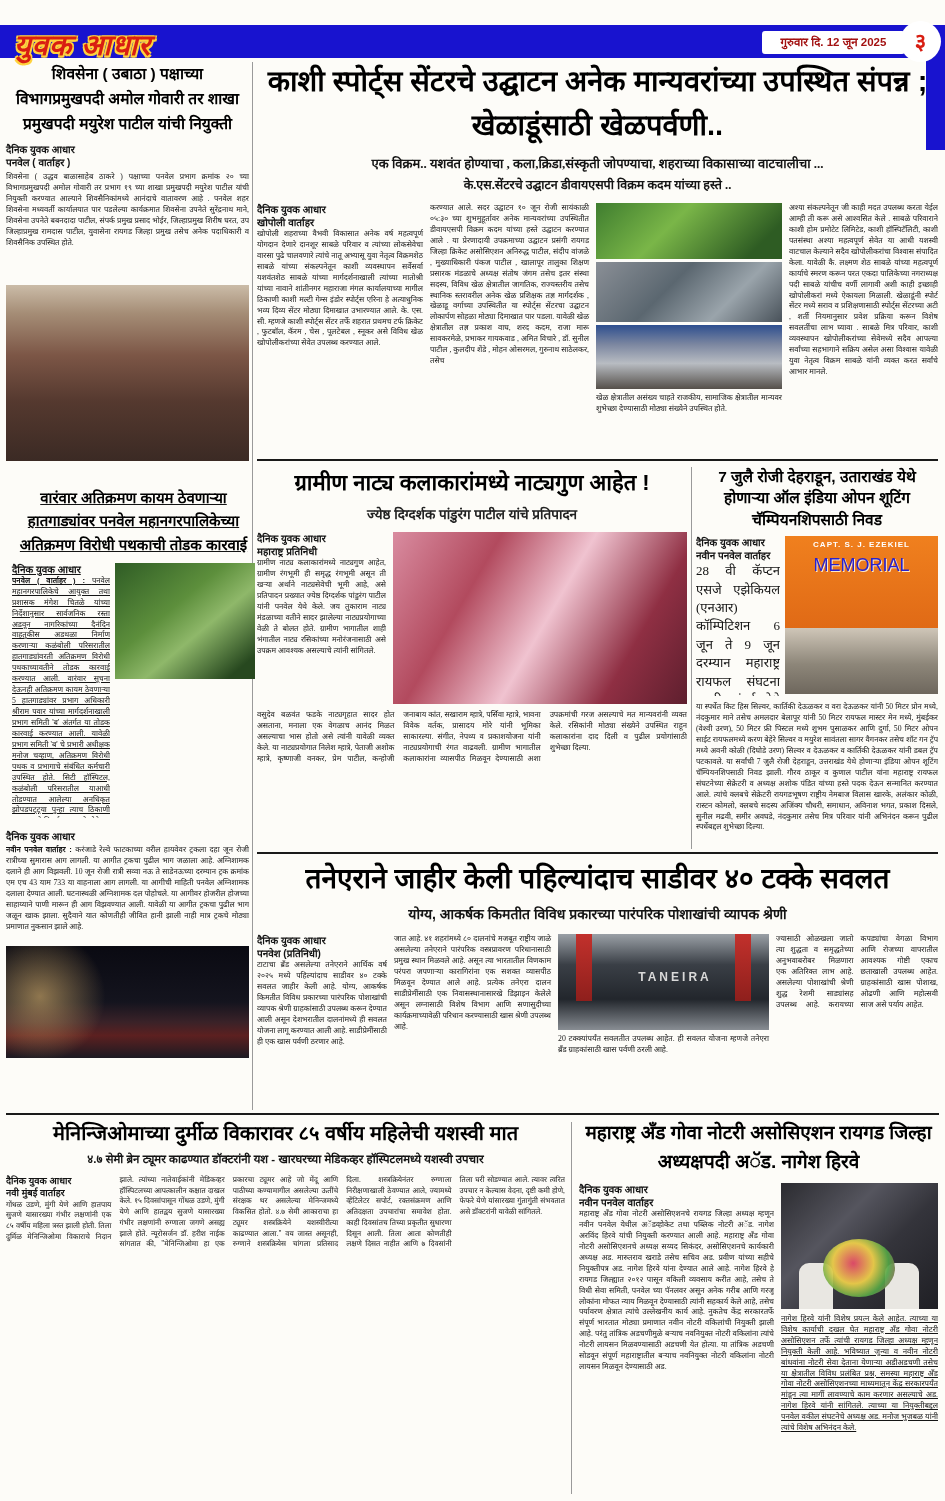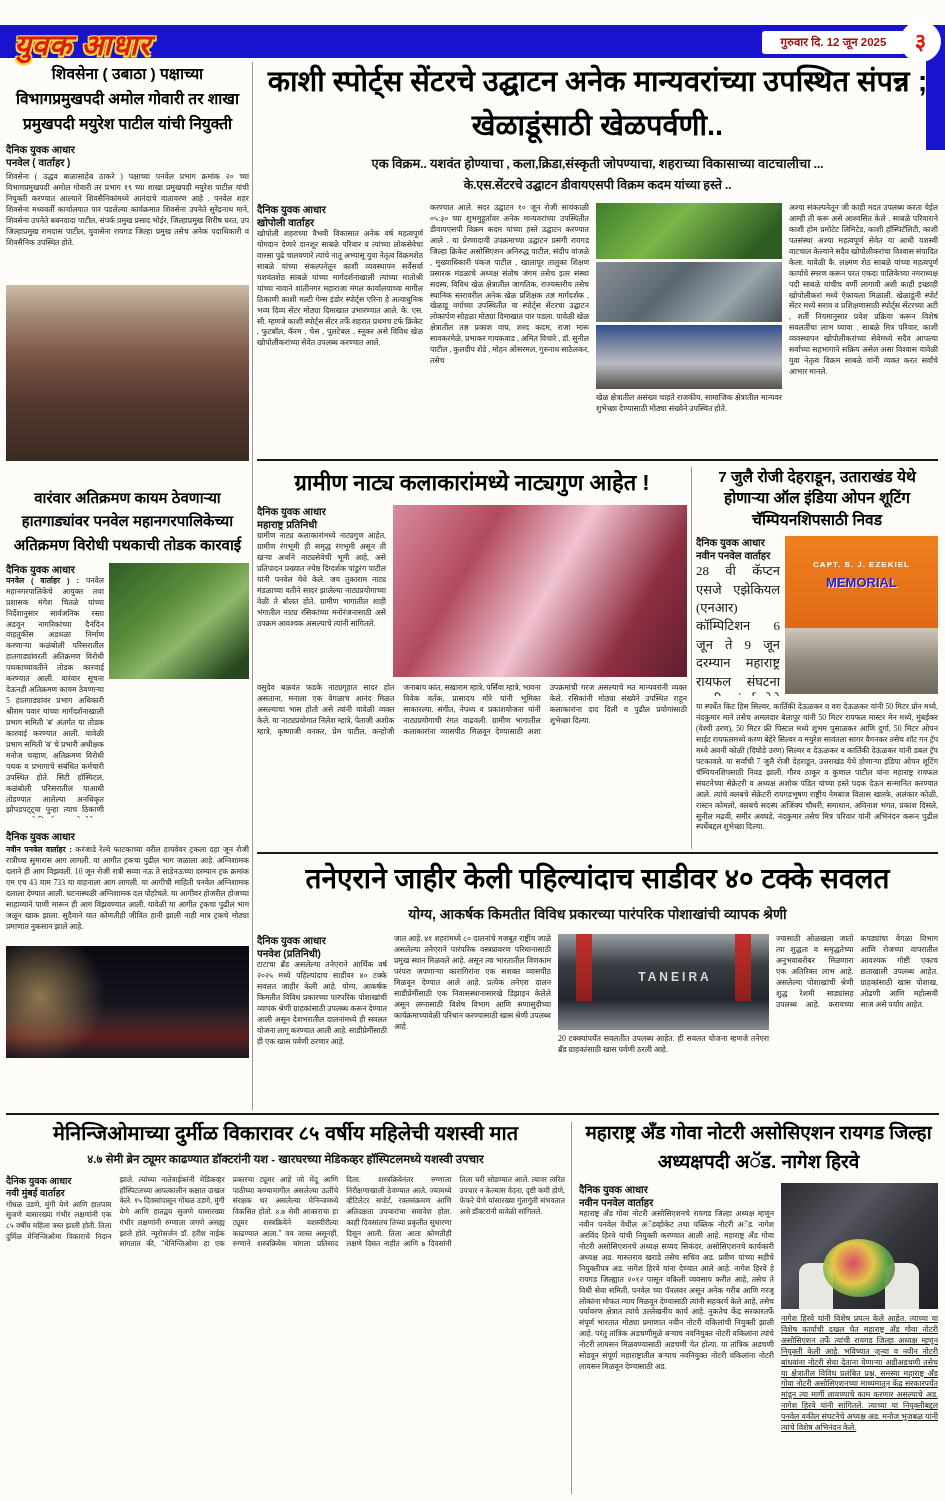--- a/index.html
+++ b/index.html
@@ -62,28 +62,28 @@
   .photo-drama { width:294px; height:172px; background:linear-gradient(120deg,#d98ca0 0%,#b24a5e 28%,#f0c3d0 52%,#8f2f43 78%,#5e1f2e 100%); }
   .d-below { margin-top:6px; column-count:3; column-gap:9px; height:136px; overflow:hidden; }
 
   
   #shooting { left:696px; top:466px; width:242px; }
   #shooting .headline { font-size:15.5px; line-height:1.38; }
   .s-row { display:flex; gap:5px; margin-top:6px; }
   .s-left { width:84px; height:160px; overflow:hidden; }
   .s-left .small { font-size:13px; }
   .photo-shooting { width:153px; height:158px; }
-  .s-banner { height:58%; background:linear-gradient(180deg,#f0801e,#e06a16); text-align:center; padding-top:24px; }
+  .s-banner { height:58%; background:linear-gradient(180deg,#f0801e,#e06a16); text-align:center; padding-top:4px; }
   .s-banner-l1 { font-family:"Liberation Sans",sans-serif; font-weight:bold; font-size:8px; color:#fff; letter-spacing:1px; }
-  .s-banner-l2 { font-family:"Liberation Sans",sans-serif; font-weight:bold; font-size:13px; color:#2a22cc; margin-top:6px; text-shadow:1px 1px 0 #fbe9c9; }
+  .s-banner-l2 { font-family:"Liberation Sans",sans-serif; font-weight:normal; font-size:18px; color:#2a22cc; margin-top:6px; text-shadow:1px 1px 0 #fbe9c9; }
   .s-crowd { height:42%; background:linear-gradient(180deg,#cfc6b8,#8d8679 55%,#6e675d); }
   .s-below { margin-top:6px; height:146px; overflow:hidden; }
 
   
-  #encroach { left:6px; top:486px; width:243px; }
+  #encroach { left:12px; top:486px; width:243px;text-decoration:underline; }
   #encroach .headline { font-size:15px; line-height:1.55; }
   .e-content { margin-top:7px; }
   .photo-encroach { float:right; width:140px; height:116px; margin:0 0 4px 5px; background:linear-gradient(140deg,#2f5c25,#5d8f3c 40%,#8fb86a 60%,#27481f 90%); }
   .e-content .byline { font-size:10px; }
   .e-body { height:242px; overflow:hidden; }
 
   
   #truck { left:6px; top:823px; width:243px; }
   #truck .headline { font-size:20px; line-height:1.45; }
   #truck .byline { margin-top:7px; }
@@ -170,20 +170,21 @@
         <div class="photo k-p2"></div>
         <div class="photo k-p3"></div>
         <div class="caption k-cap">खेळ क्षेत्रातील असंख्य चाहते राजकीय, सामाजिक क्षेत्रातील मान्यवर शुभेच्छा देण्यासाठी मोठ्या संख्येने उपस्थित होते.</div>
       </div>
       <div class="k-c3 small">अश्या संकल्पनेतून जी काही मदत उपलब्ध करता येईल आम्ही ती करू असे आश्वसित केले . साबळे परिवाराने काशी होम प्रमोटेट लिमिटेड, काशी हॉस्पिटॅलिटी, काशी पतसंस्था अश्या महत्वपूर्ण सेवेत या आधी यशस्वी वाटचाल केल्याने सदैव खोपोलीकरांचा विश्वास संपादित केला. यावेळी कै. लक्ष्मण शेठ साबळे यांच्या महत्वपूर्ण कार्याचे स्मरण करून परत एकदा पालिकेच्या नगराध्यक्ष पदी साबळे यांचीच वर्णी लागावी अशी काही इच्छाही खोपोलीकरां मध्ये ऐकायला मिळाली. खेळाडूंनी स्पोर्ट सेंटर मध्ये सराव व प्रशिक्षणासाठी स्पोर्ट्स सेंटरच्या अटी , शर्ती नियमानुसार प्रवेश प्रक्रिया करून विशेष सवलतींचा लाभ घ्यावा . साबळे मित्र परिवार, काशी व्यवस्थापन खोपोलीकरांच्या सेवेमध्ये सदैव आपल्या सर्वांच्या सहभागाने सक्रिय असेल असा विश्वास यावेळी युवा नेतृत्व विक्रम साबळे यांनी व्यक्त करत सर्वांचे आभार मानले.</div>
     </div>
   </section>
 
   <section id="drama">
     <div class="headline">ग्रामीण नाट्य कलाकारांमध्ये नाट्यगुण आहेत !</div>
+    <div class="d-sub">ज्येष्ठ दिग्दर्शक पांडुरंग पाटील यांचे प्रतिपादन</div>
     <div class="d-row">
       <div class="d-left">
         <div class="byline">
           <div>दैनिक युवक आधार</div>
           <div>महाराष्ट्र प्रतिनिधी</div>
         </div>
         <div class="small">ग्रामीण नाट्य कलाकारांमध्ये नाट्यगुण आहेत, ग्रामीण रंगभूमी ही समृद्ध रंगभूमी असून ती खऱ्या अर्थाने नाट्यसेवेची भूमी आहे, असे प्रतिपादन प्रख्यात ज्येष्ठ दिग्दर्शक पांडुरंग पाटील यांनी पनवेल येथे केले. जय तुकाराम नाट्य मंडळाच्या वतीने सादर झालेल्या नाट्यप्रयोगाच्या वेळी ते बोलत होते. ग्रामीण भागातील शाही भंगातील नाट्य रसिकांच्या मनोरंजनासाठी असे उपक्रम आवश्यक असल्याचे त्यांनी सांगितले.</div>
       </div>
       <div class="photo photo-drama"></div>
     </div>

